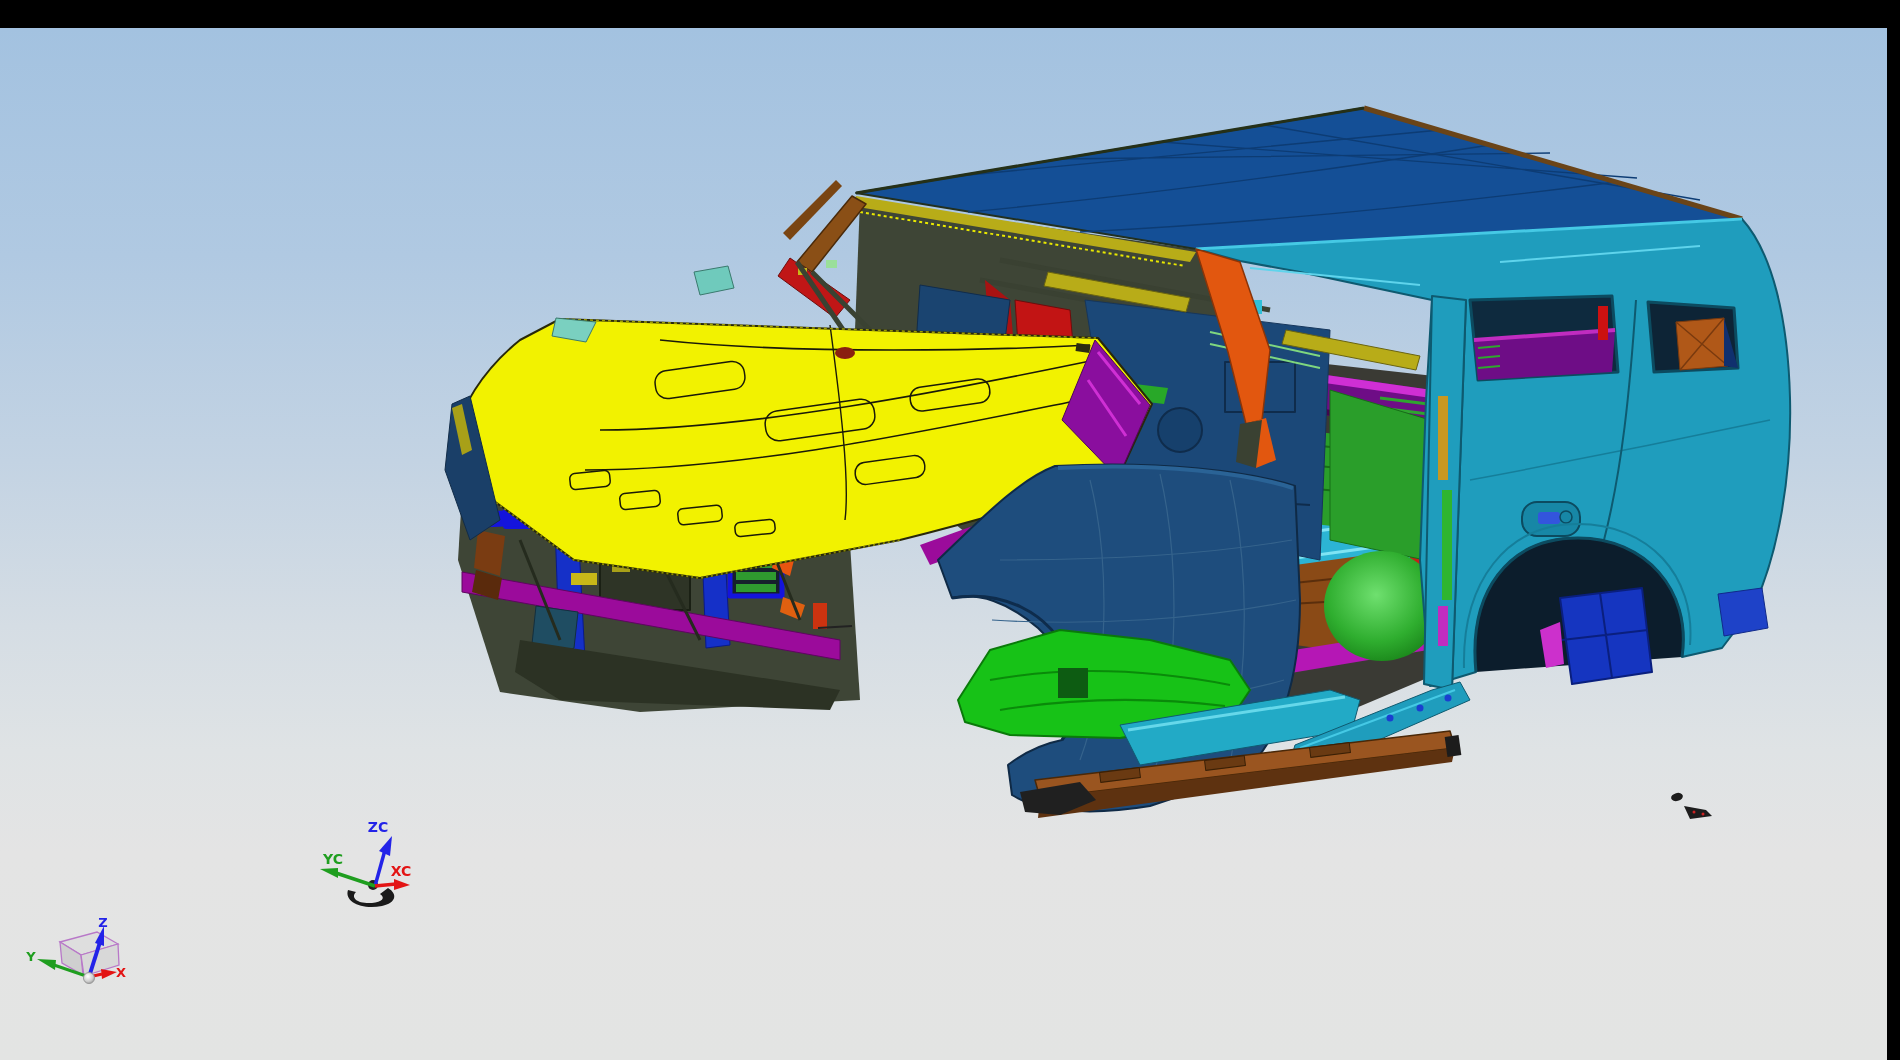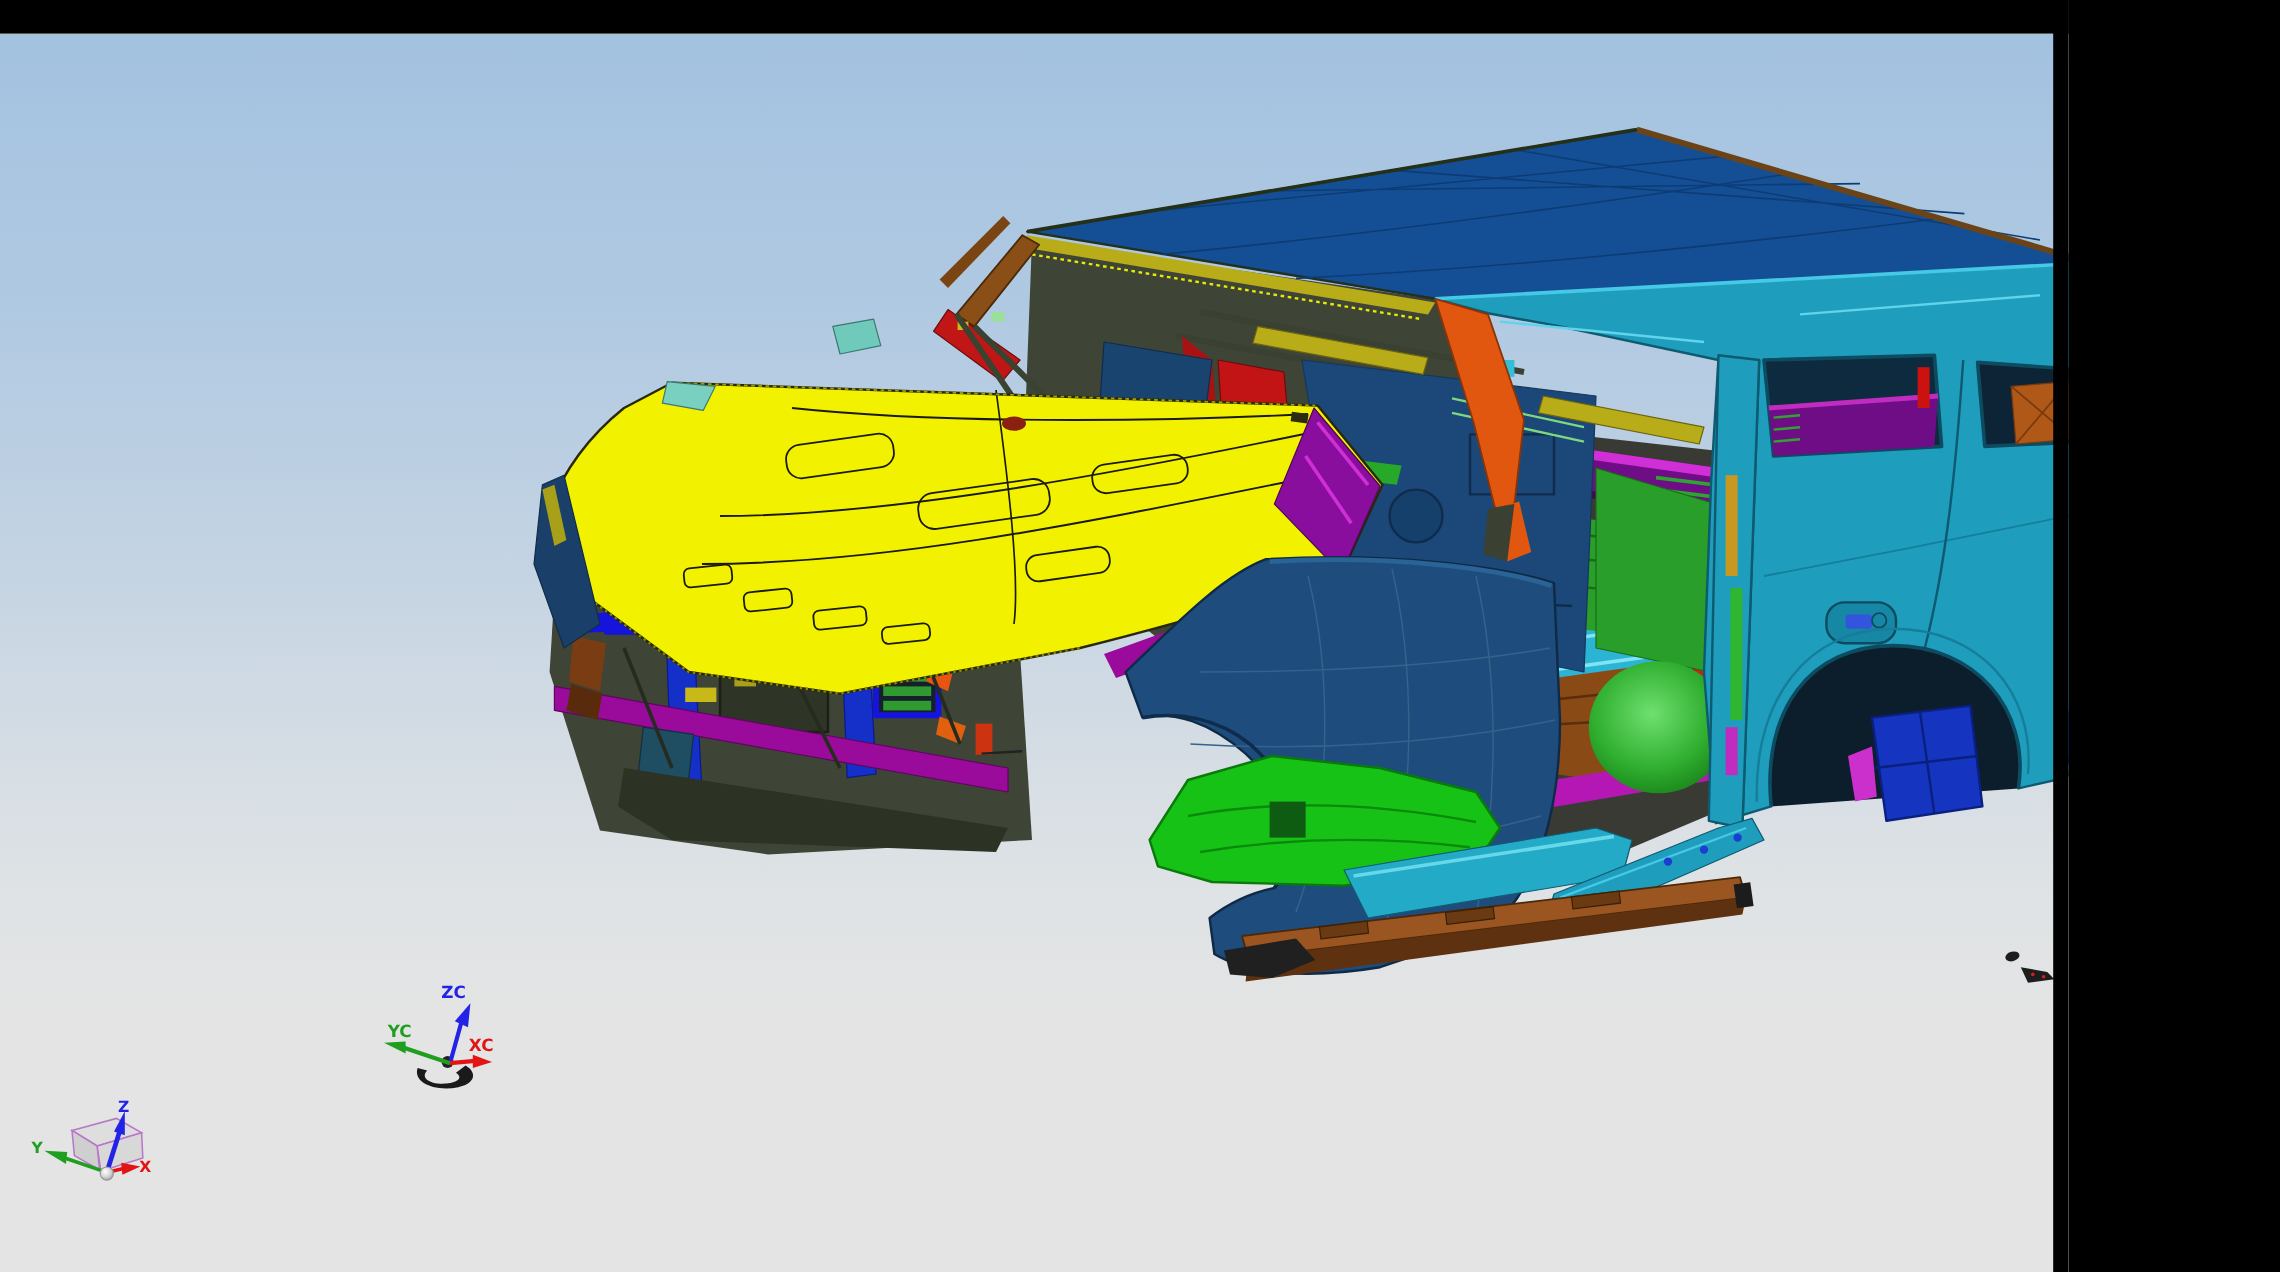--- a/index.html
+++ b/index.html
@@ -1,16 +1,16 @@
 <!DOCTYPE html>
 <html><head>
 <meta charset="utf-8">
 <style>
   html,body{margin:0;padding:0;background:#000;}
-  .stage{position:relative;width:1724px;height:1060px;overflow:hidden;background:#fef9c3;
+  .stage{position:relative;width:1900px;height:1060px;overflow:hidden;background:#0369a1;
          font-family:"DejaVu Sans","Liberation Sans",sans-serif;}
   .viewport{position:absolute;left:0;top:28px;width:1887px;height:1032px;
     background:linear-gradient(#a3c2e0 0%, #b0c9e2 22%, #c3d3e3 42%, #d5dde4 58%, #dfe3e5 70%, #e4e4e4 80%, #e3e4e3 100%);}
   .top-bar{position:absolute;left:0;top:0;width:1900px;height:28px;background:#000;}
   .right-bar{position:absolute;right:0;top:0;width:13px;height:1060px;background:#000;}
   svg.scene{position:absolute;left:0;top:0;width:1900px;height:1060px;}
   text.axis{font-family:"DejaVu Sans","Liberation Sans",sans-serif;font-size:14px;font-weight:600;}
   text.axis2{font-family:"DejaVu Sans","Liberation Sans",sans-serif;font-size:13px;font-weight:600;}
 </style>
 </head>

